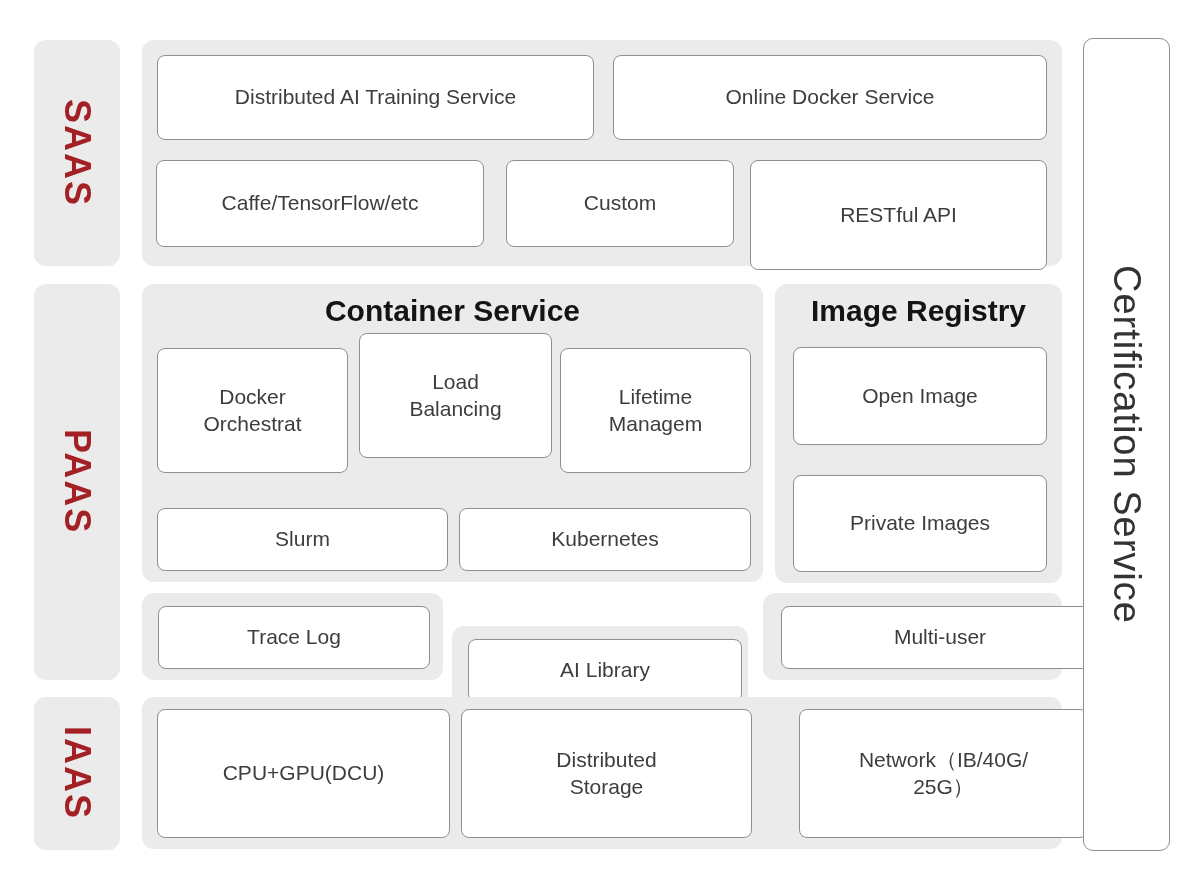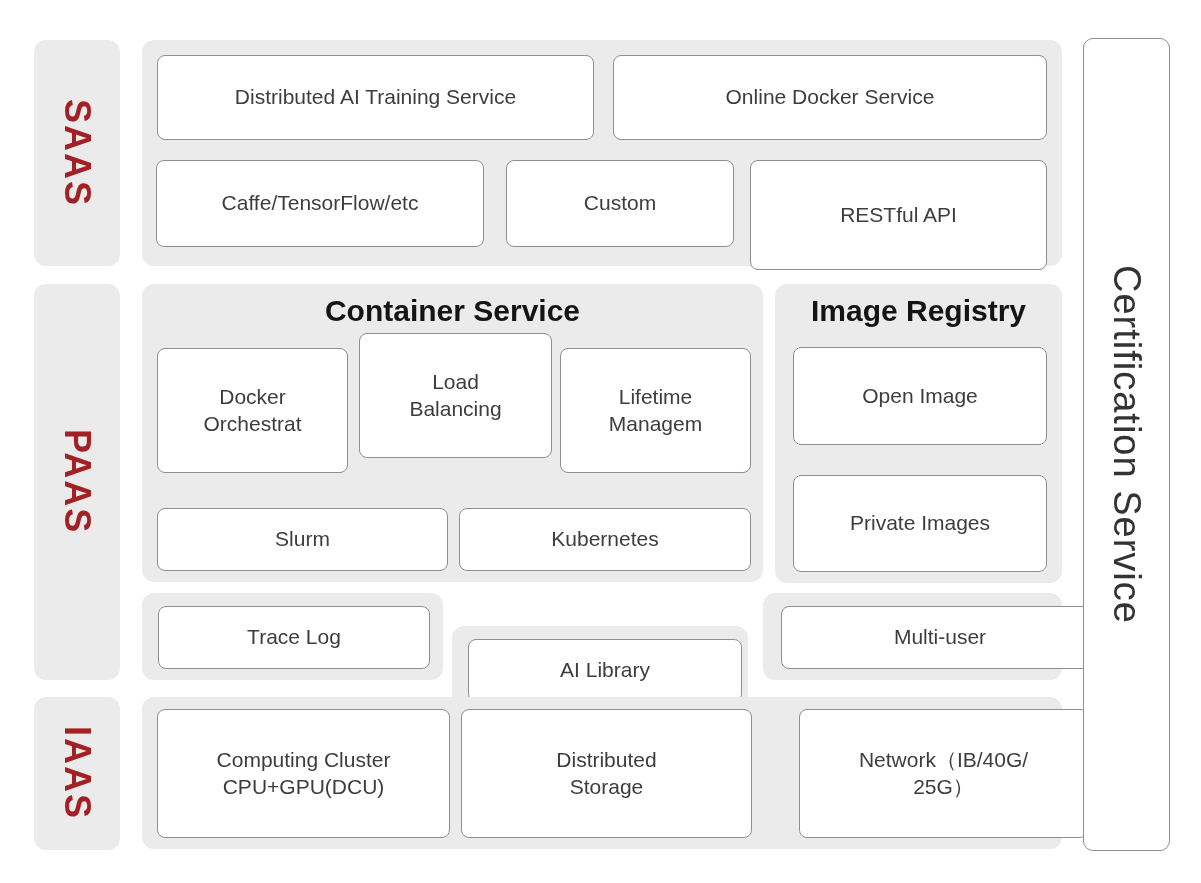--- a/index.html
+++ b/index.html
@@ -100,21 +100,20 @@
 <div class="panel" style="left:452px;top:593px;width:296px;height:87px;margin-top:33px;">
   <div class="wbox" style="left:16px;top:13px;width:274px;height:63px;">AI Library</div>
 </div>
 <div class="panel" style="left:763px;top:593px;width:299px;height:87px;">
   <div class="wbox" style="left:18px;top:13px;width:318px;height:63px;">Multi-user</div>
 </div>
 
 <div class="panel" style="left:142px;top:697px;width:920px;height:152px;">
   <div class="wbox lines" style="left:15px;top:12px;width:293px;height:129px;">
     <div>
-      <span>Computing Cluster</span>
       <span>CPU+GPU(DCU)</span>
     </div>
   </div>
   <div class="wbox lines" style="left:319px;top:12px;width:291px;height:129px;">
     <div>
       <span>Distributed</span>
       <span>Storage</span>
     </div>
   </div>
   <div class="wbox lines" style="left:625px;top:12px;width:289px;height:129px;margin-left:32px;">

